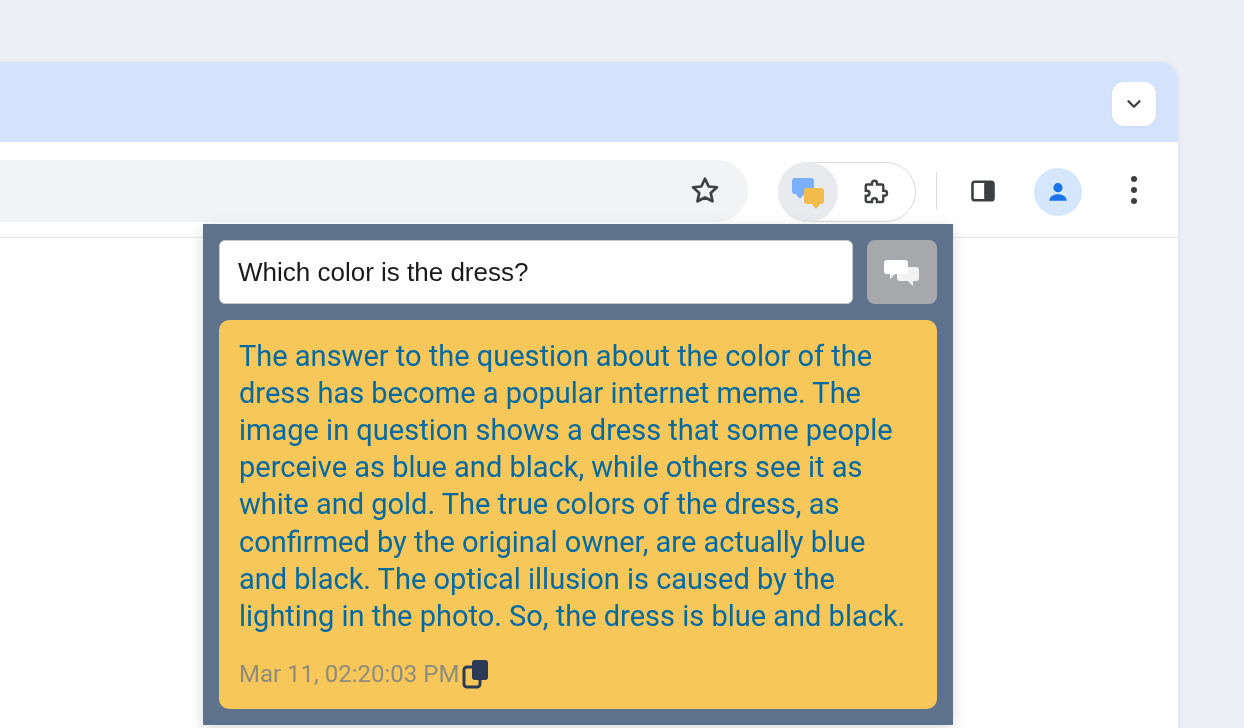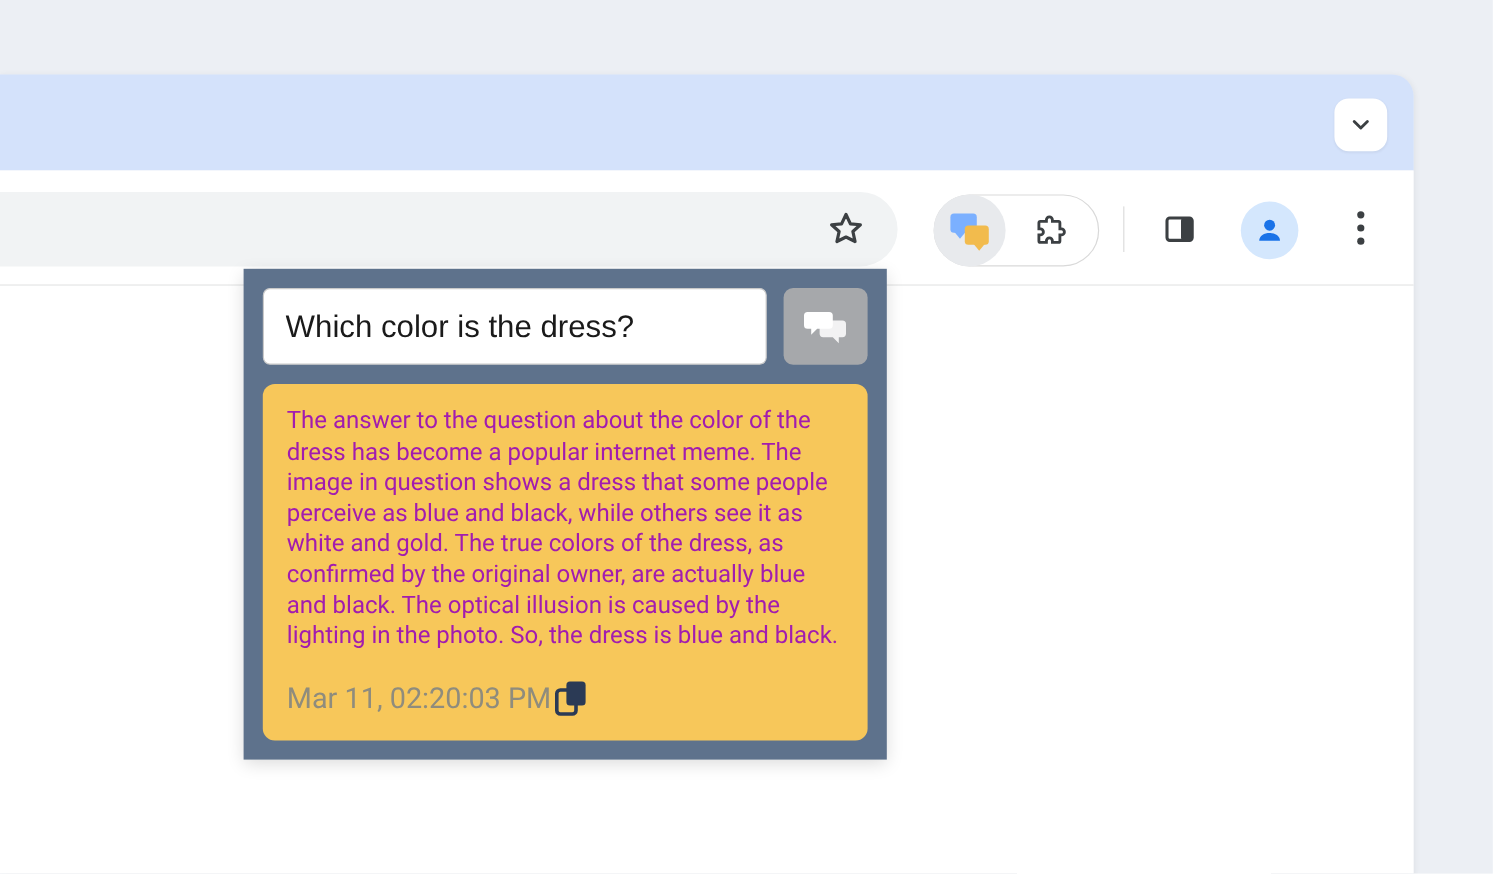--- a/index.html
+++ b/index.html
@@ -177,21 +177,21 @@
   .content-area {
     background: #ffffff;
     height: 490px;
   }
 
   
   .popup {
     position: absolute;
     top: 224px;
     left: 203px;
-    width: 536px;
+    width: 750px;
     background: #5e728c;
     padding: 16px;
     box-shadow: 0 4px 14px rgba(0,0,0,0.15);
   }
   .popup-top {
     display: flex;
     gap: 14px;
   }
   .question-input {
     flex: 1;
@@ -217,23 +217,23 @@
   }
   .send-btn svg { width: 36px; height: 30px; }
 
   .answer-card {
     margin-top: 16px;
     background: #f7c75a;
     border-radius: 10px;
     padding: 18px 20px 18px 20px;
   }
   .answer-text {
-    font-size: 20px;
+    font-size: 29px;
     line-height: 1.28;
-    color: #a21caf;
+    color: #0369a1;
   }
   .answer-meta {
     margin-top: 22px;
     display: flex;
     align-items: center;
     justify-content: flex-start;
   }
   .answer-time {
     font-size: 24px;
     color: #8f8c7d;

